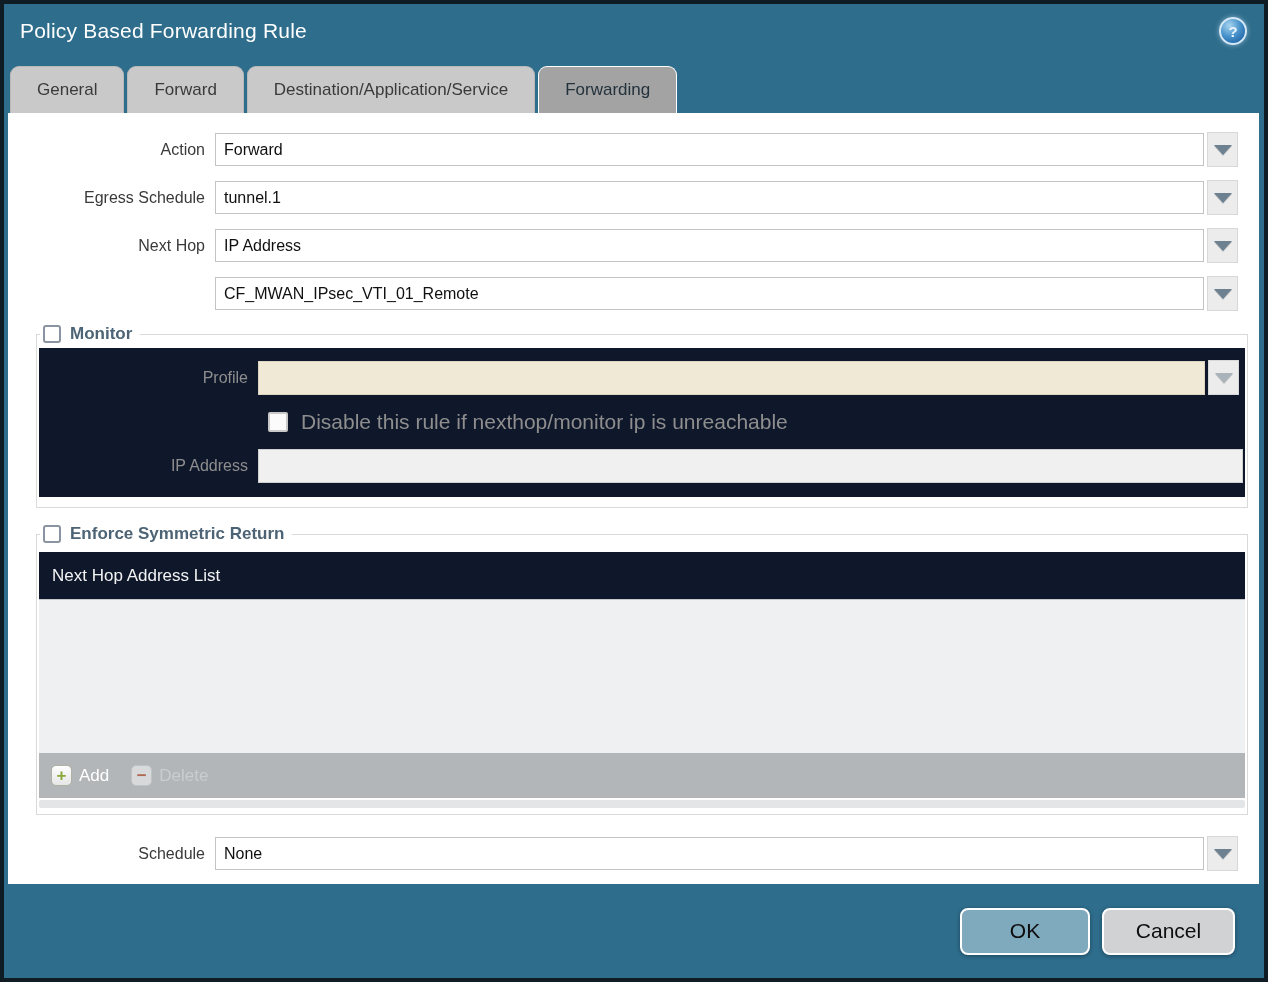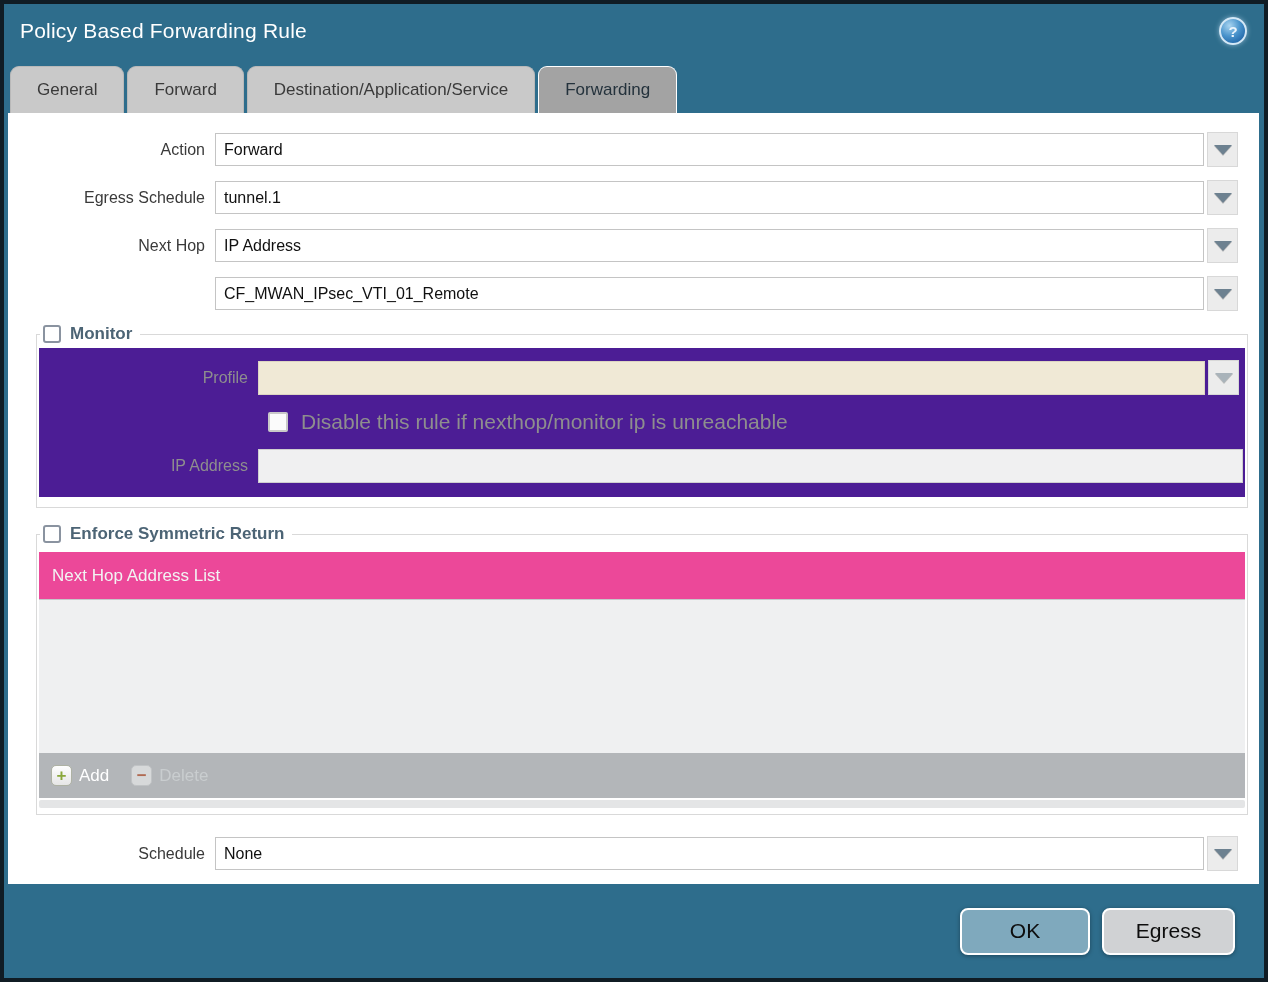--- a/index.html
+++ b/index.html
@@ -39,37 +39,37 @@
   .dd-btn.disabled .dd-arrow { border-top-color:#a9b3ba; }
 
   
   fieldset { border:1px solid #d9d9d9; margin:2px 11px 0 28px; padding:0 2px 10px 2px; }
   legend { display:flex; align-items:center; gap:9px; padding:0 8px 0 3px; margin-left:1px; }
   .legend-text { font-size:17px; font-weight:bold; color:#4c6475; }
   .checkbox { width:18px; height:18px; border:2px solid #8a93a0; border-radius:3px; background:#ffffff;
               cursor:pointer; flex:0 0 auto; }
 
   
-  .monitor-panel { background:#4c1d95; margin-top:4px; padding:12px 0 14px 0; }
+  .monitor-panel { background:#0f172a; margin-top:4px; padding:12px 0 14px 0; }
   .m-row { display:flex; align-items:center; }
   .m-label { width:219px; text-align:right; padding-right:10px; font-size:16px; color:#8e8e8e; flex:0 0 auto; }
   .profile-combo { flex:1 1 auto; display:flex; align-items:center; padding-right:6px; }
   .profile-combo input { flex:1 1 auto; height:34px; background:#f0e9d6; border:1px solid #ddd5c2; padding:0 8px;
                          font-size:16px; font-family:"Liberation Sans",sans-serif; }
   .m-check-row { display:flex; align-items:center; margin:15px 0 0 229px; }
   .gray-checkbox { width:20px; height:20px; border:2px solid #c9c9c9; border-radius:2px; background:#fbfbfb; cursor:pointer; flex:0 0 auto; }
   .m-check-label { margin-left:13px; font-size:21px; color:#8e8e8e; }
   .ip-row { margin-top:15px; padding-right:2px; }
   .ip-row input { flex:1 1 auto; height:34px; background:#f0f0f1; border:1px solid #cfcfcf; padding:0 8px;
                   font-size:16px; font-family:"Liberation Sans",sans-serif; }
 
   
   .enforce-fieldset { margin-top:16px; padding-bottom:6px; }
   .nh-table { margin:8px 0 0 0; }
-  .nh-header { height:48px; background:#ec4899; color:#f2f3f3; font-size:17px; display:flex; align-items:center;
+  .nh-header { height:48px; background:#0f172a; color:#f2f3f3; font-size:17px; display:flex; align-items:center;
                padding-left:13px; border-bottom:1px solid #c6c8ca; }
   .nh-body { height:153px; background:#eff0f1; }
   .nh-footer { height:45px; background:#b3b6b9; display:flex; align-items:center; padding-left:12px; gap:22px; }
   .tbl-btn { display:flex; align-items:center; gap:7px; cursor:pointer; }
   .tbl-icon { width:21px; height:21px; border-radius:5px; background:linear-gradient(#fefefe,#e6e6e6);
               border:1px solid #aeb2a4; display:flex; align-items:center; justify-content:center;
               font-size:17px; font-weight:bold; line-height:1; }
   .add-icon { color:#8aa83c; }
   .tbl-btn-label { font-size:17px; color:#ffffff; }
   .tbl-btn.disabled .tbl-icon { background:#d7d9da; border-color:#c0c3c5; color:#b06a52; }
@@ -211,17 +211,17 @@
           <div class="dd-btn">
             <div class="dd-arrow"></div>
           </div>
         </div>
       </div>
 
     </div>
 
     <div class="footer">
       <button class="btn btn-ok">OK</button>
-      <button class="btn btn-cancel">Egress</button>
+      <button class="btn btn-cancel">Cancel</button>
     </div>
 
   </div>
 </div>
 
 </body></html>

